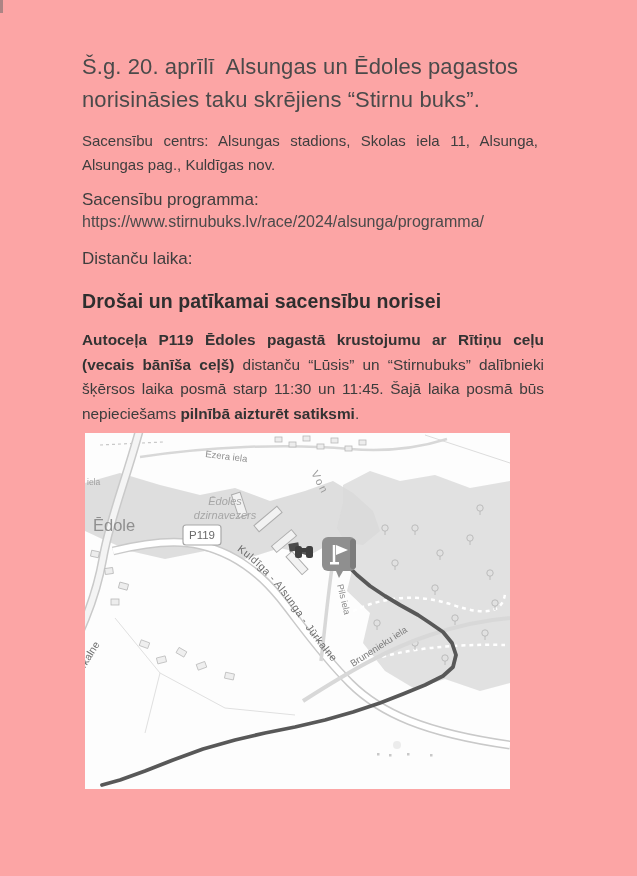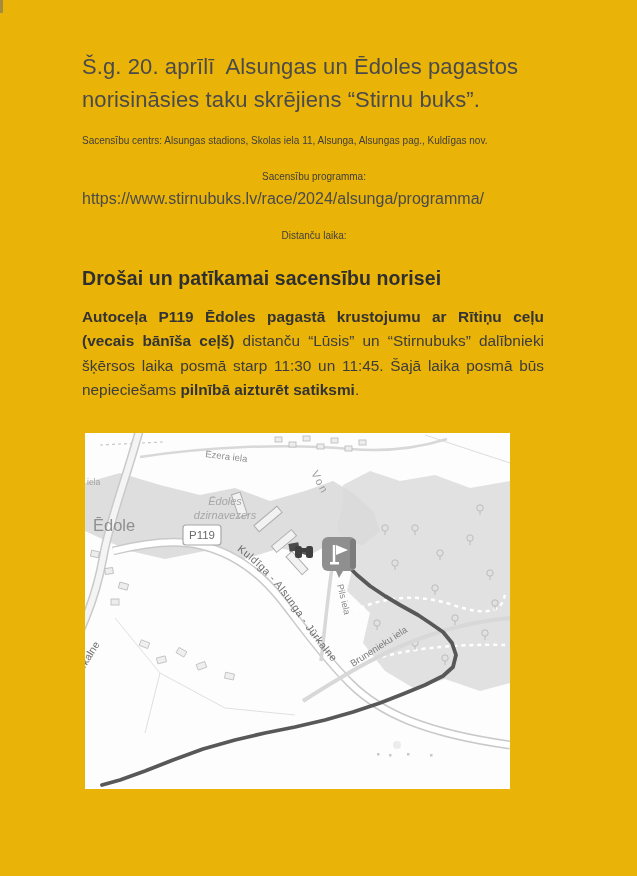--- a/index.html
+++ b/index.html
@@ -2,37 +2,37 @@
 <html><head>
 <meta charset="utf-8">
 <style>
   html,body{margin:0;padding:0;}
   body{
     width:637px;height:876px;background:#ffffff;
     font-family:"Liberation Sans", sans-serif;
     -webkit-font-smoothing:antialiased;
   }
   .page{
-    position:relative;width:637px;height:876px;background:#eab308;overflow:hidden;
+    position:relative;width:637px;height:876px;background:#fca5a5;overflow:hidden;
   }
   .scan-artifact{
     position:absolute;left:0;top:0;width:3px;height:13px;background:#6a6a6a;opacity:.55;
   }
   .content{
     position:absolute;left:82px;top:50px;width:464px;color:#3e3e3e;
   }
   .doc-title{
     width:492px;font-size:22px;line-height:33px;font-weight:400;color:#4a4a4a;
     margin:0 0 13px 0;letter-spacing:.1px;
   }
   .para{
-    font-size:10px;line-height:23.5px;text-align:justify;margin:0 8px 13px 0;color:#3e3e3e;
+    font-size:15px;line-height:23.5px;text-align:justify;margin:0 8px 13px 0;color:#3e3e3e;
   }
   .link-block{margin:0 0 15px 0;}
-  .link-label{font-size:10px;line-height:22px;color:#3e3e3e;text-align:center;}
+  .link-label{font-size:17px;line-height:22px;color:#3e3e3e;}
   .doc-link{
     display:inline-block;font-size:16px;line-height:22px;color:#4a4a4a;
     text-underline-offset:3px;cursor:pointer;
   }
   .section-heading{
     font-size:19.5px;font-weight:700;color:#2f2f2f;margin:20px 0 15px 0;letter-spacing:.1px;
   }
   .warning{
     font-size:15.4px;line-height:24.5px;text-align:justify;color:#3c3c3c;margin:0;
     width:462px;

